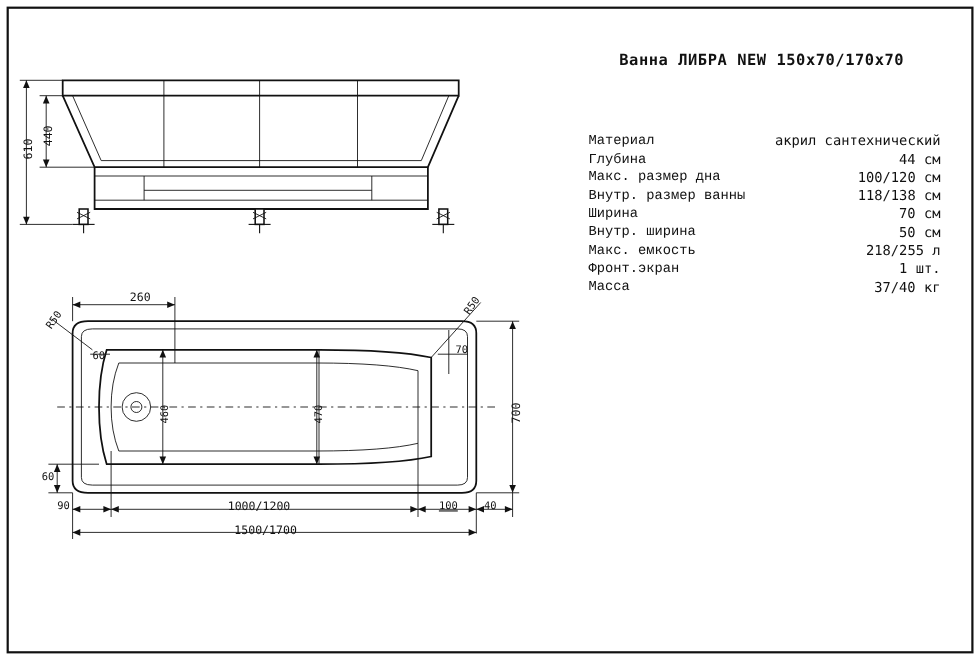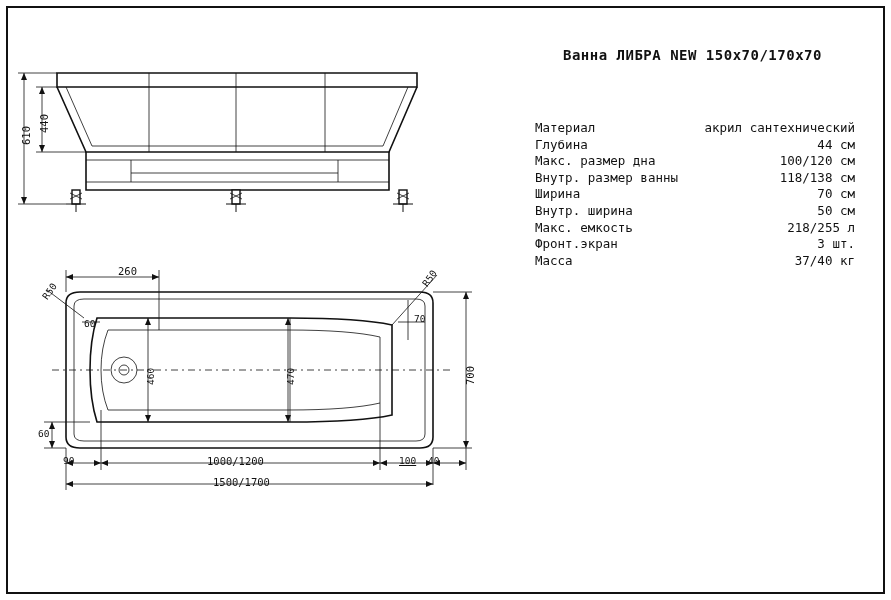--- a/index.html
+++ b/index.html
@@ -42,21 +42,21 @@
     width:320px;
     font-size:12.5px;
     color:#111;
   }
   .spec .row{
     display:flex;
     justify-content:space-between;
     line-height:16.6px;
     white-space:nowrap;
   }
-  .spec .row .k{text-align:right;}
+  .spec .row .k{text-align:right;font-family:Liberation Mono, monospace;}
   .spec .row .v{text-align:right;padding-left:10px;}
   .spec .row.mat .v{padding-left:18px;}
 
   .dimtxt{
     position:absolute;
     font-size:10.5px;
     color:#111;
     white-space:nowrap;
   }
   .dimtxt.rot{
@@ -260,39 +260,39 @@
     <div class="row">
       <span class="k">Внутр. ширина</span>
       <span class="v">50 см</span>
     </div>
     <div class="row">
       <span class="k">Макс. емкость</span>
       <span class="v">218/255 л</span>
     </div>
     <div class="row">
       <span class="k">Фронт.экран</span>
-      <span class="v">3 шт.</span>
+      <span class="v">1 шт.</span>
     </div>
     <div class="row">
       <span class="k">Масса</span>
       <span class="v">37/40 кг</span>
     </div>
   </div>
 
   <div class="dimtxt rot" style="left:20px;top:145px;">610</div>
   <div class="dimtxt rot" style="left:38px;top:133px;">440</div>
 
   <div class="dimtxt" style="left:82px;top:265px;margin-left:36px;">260</div>
   <div class="dimtxt rot45 small" style="left:40px;top:295px;">R50</div>
   <div class="dimtxt rot45 small" style="left:420px;top:282px;">R50</div>
   <div class="dimtxt small" style="left:84px;top:318px;">60</div>
   <div class="dimtxt small" style="left:414px;top:313px;">70</div>
   <div class="dimtxt rot small" style="left:145px;top:385px;">460</div>
   <div class="dimtxt rot small" style="left:285px;top:385px;">470</div>
   <div class="dimtxt rot" style="left:464px;top:385px;">700</div>
   <div class="dimtxt small" style="left:38px;top:428px;">60</div>
-  <div class="dimtxt small" style="left:63px;top:455px;">90</div>
+  <div class="dimtxt small" style="left:52px;top:455px;">90</div>
   <div class="dimtxt" style="left:207px;top:455px;">1000/1200</div>
   <div class="dimtxt small" style="left:399px;top:455px;text-decoration:underline;">100</div>
-  <div class="dimtxt small" style="left:428px;top:455px;text-align:center;">40</div>
+  <div class="dimtxt small" style="left:440px;top:455px;text-align:center;">40</div>
   <div class="dimtxt" style="left:213px;top:476px;">1500/1700</div>
 
 </div>
 
 </body></html>

